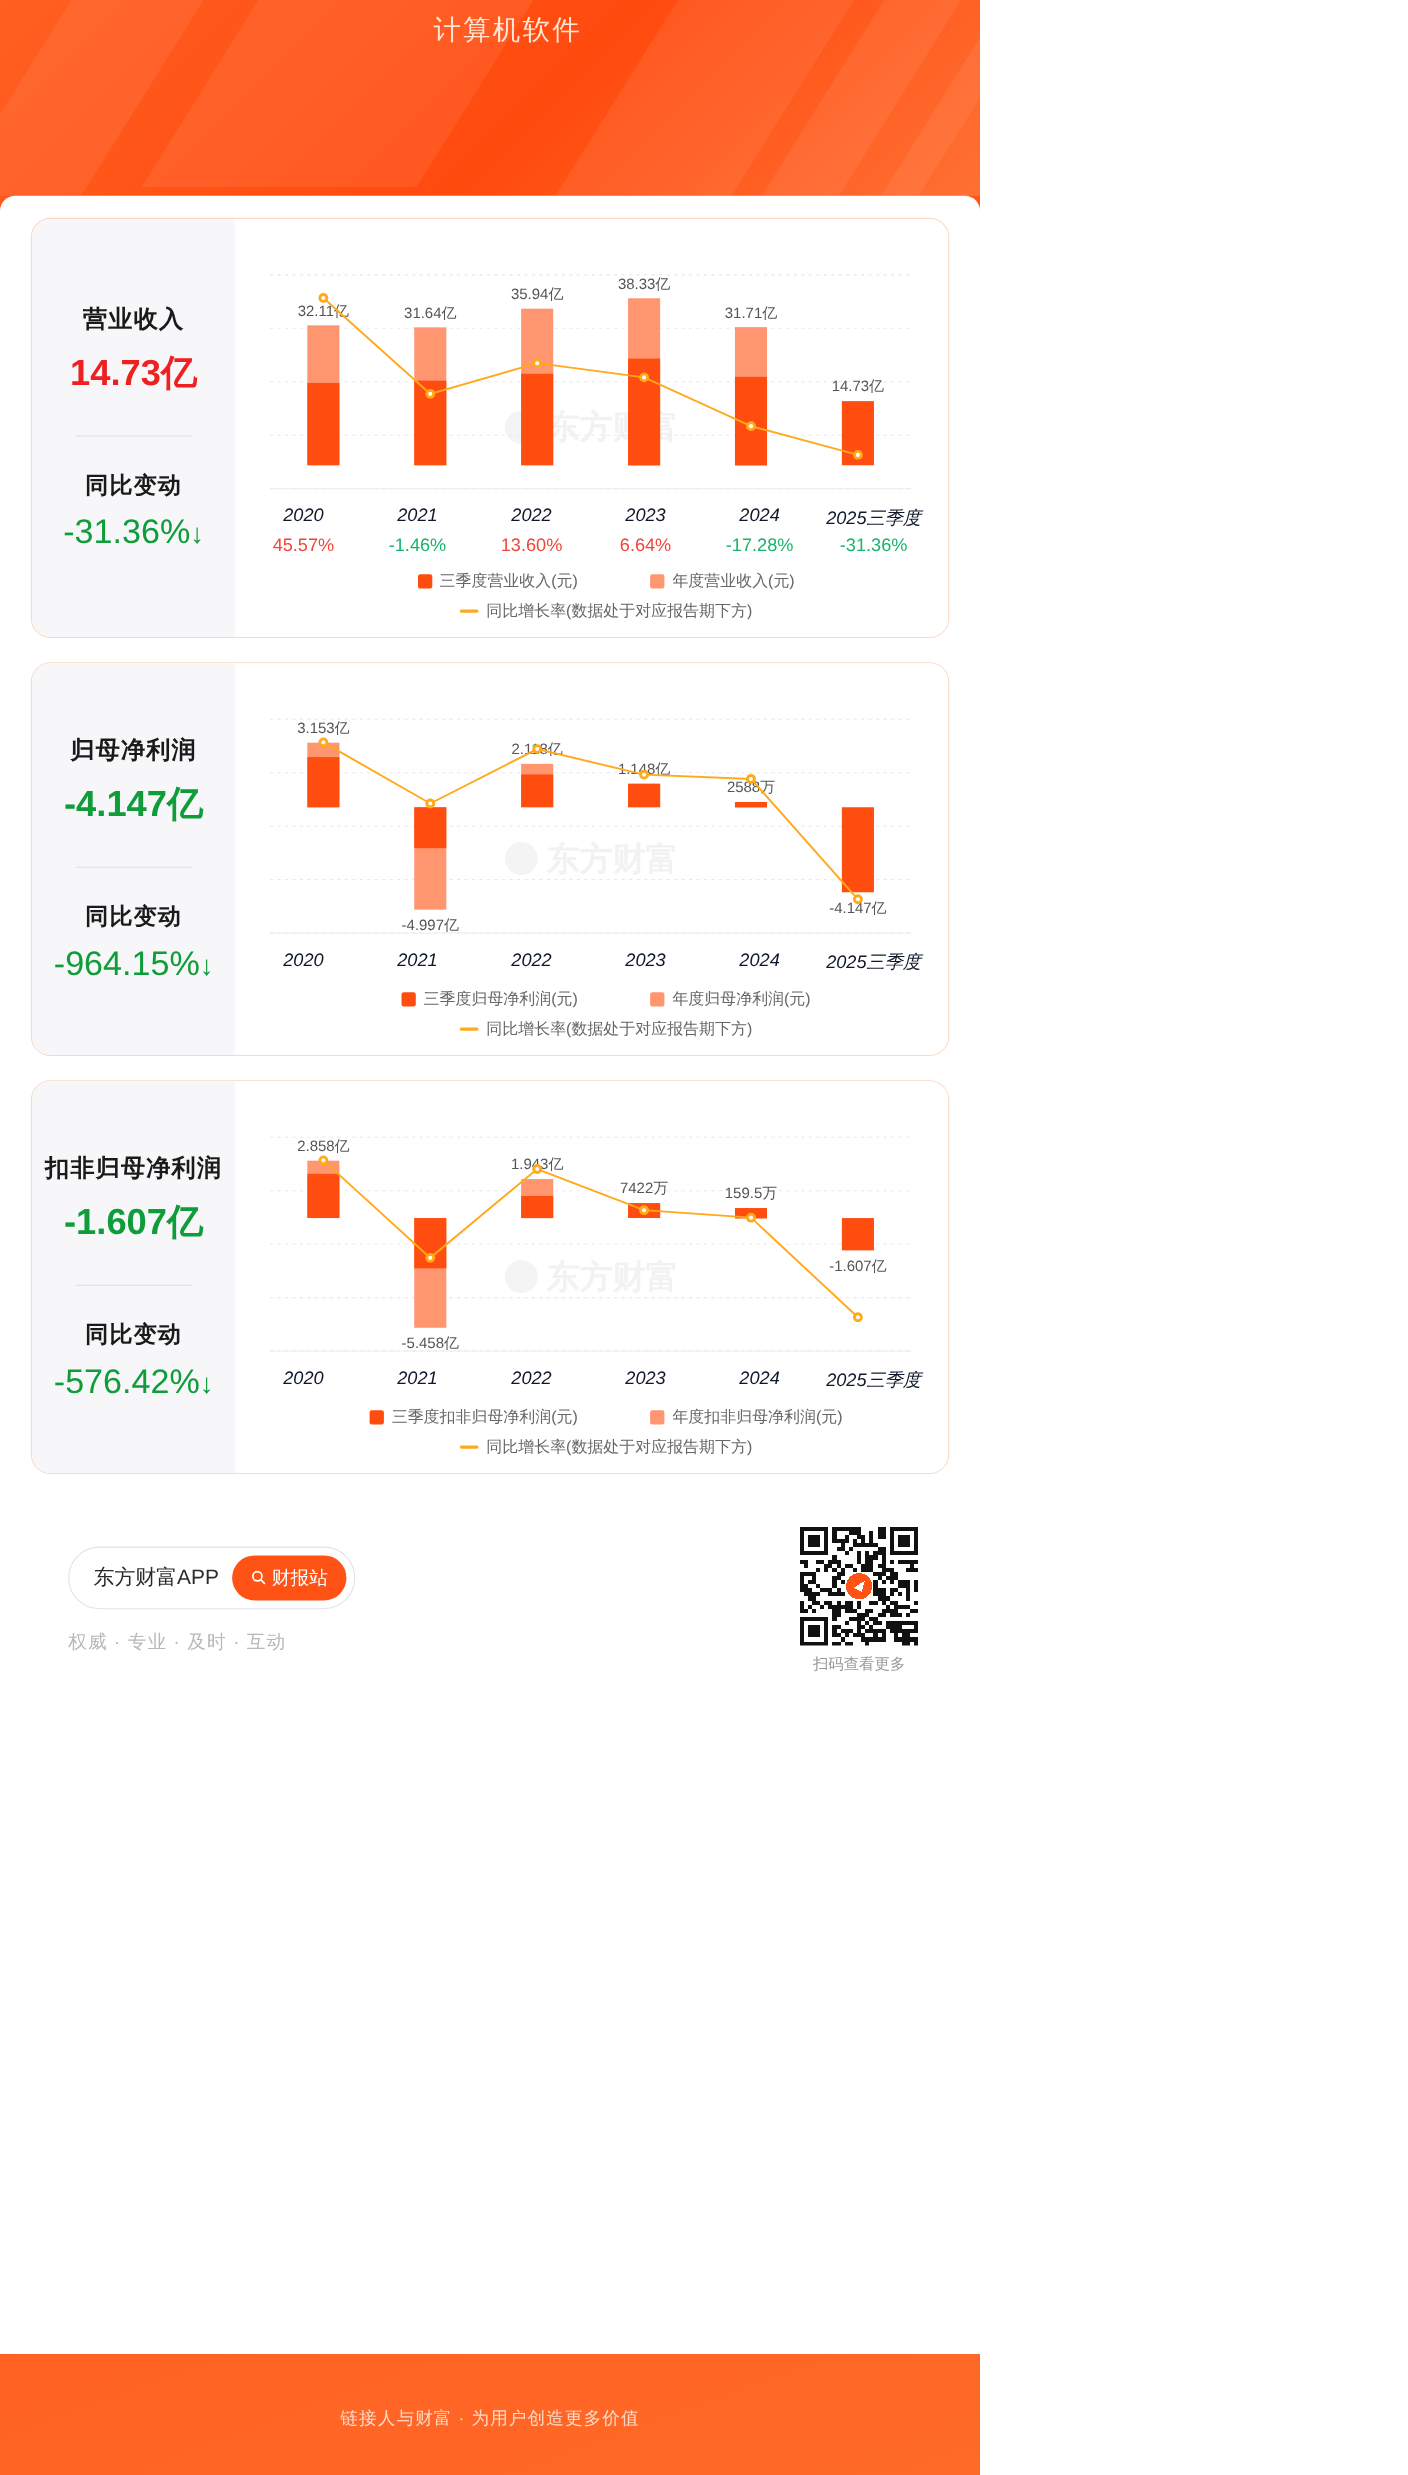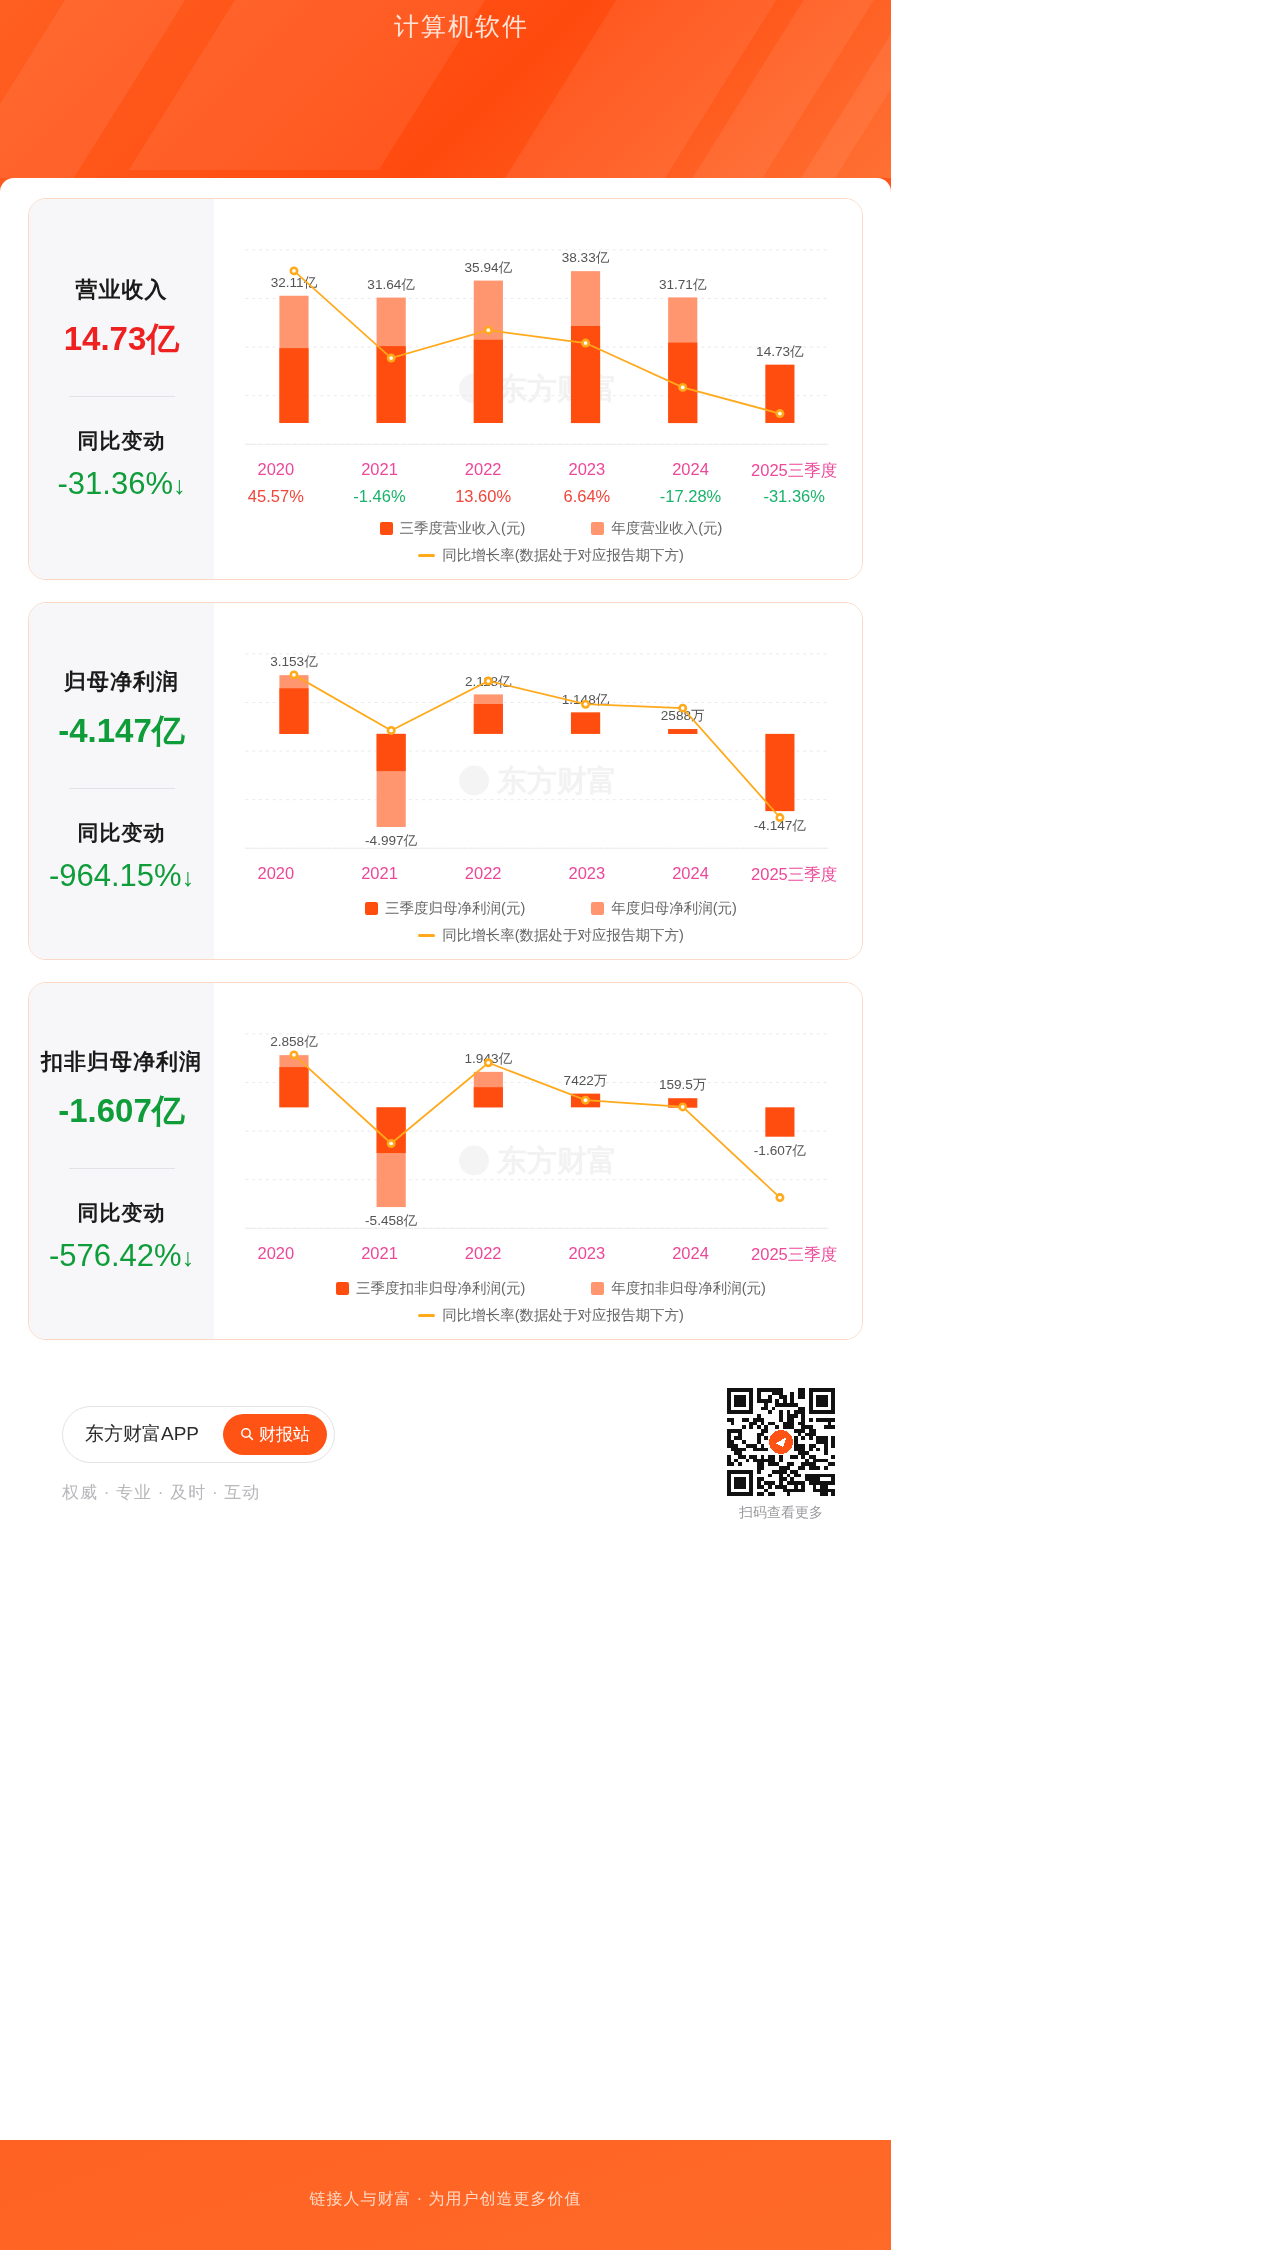--- a/index.html
+++ b/index.html
@@ -163,21 +163,21 @@
     width: 100%;
     z-index: 1;
     position: relative;
   }
   .axis-row > div, .pct-row > div {
     flex: 1;
     text-align: center;
     font-size: 16.5px;
   }
   .axis-row { margin-top: 6px; }
-  .axis-row > div { color: #ec4899; }
+  .axis-row > div { color: #0f172a; font-style: italic; }
   .pct-row { margin-top: 5px; }
   .pct-row .up { color: #f0453a; }
   .pct-row .down { color: #19b36b; }
 
   
   .legend {
     display: flex;
     flex-wrap: wrap;
     justify-content: center;
     align-items: center;
@@ -201,21 +201,21 @@
   
   .footer-area {
     display: flex;
     align-items: center;
     justify-content: space-between;
     padding: 26px 28px 0 34px;
   }
   .app-pill {
     display: inline-flex;
     align-items: center;
-    gap: 24px;
+    gap: 12px;
     border: 1px solid #e3e3e6;
     border-radius: 32px;
     padding: 7px 7px 7px 22px;
   }
   .app-name { font-size: 19px; color: #2b2b2b; }
   .app-btn {
     background: #ff5316;
     color: #fff;
     border-radius: 26px;
     padding: 9px 17px;

